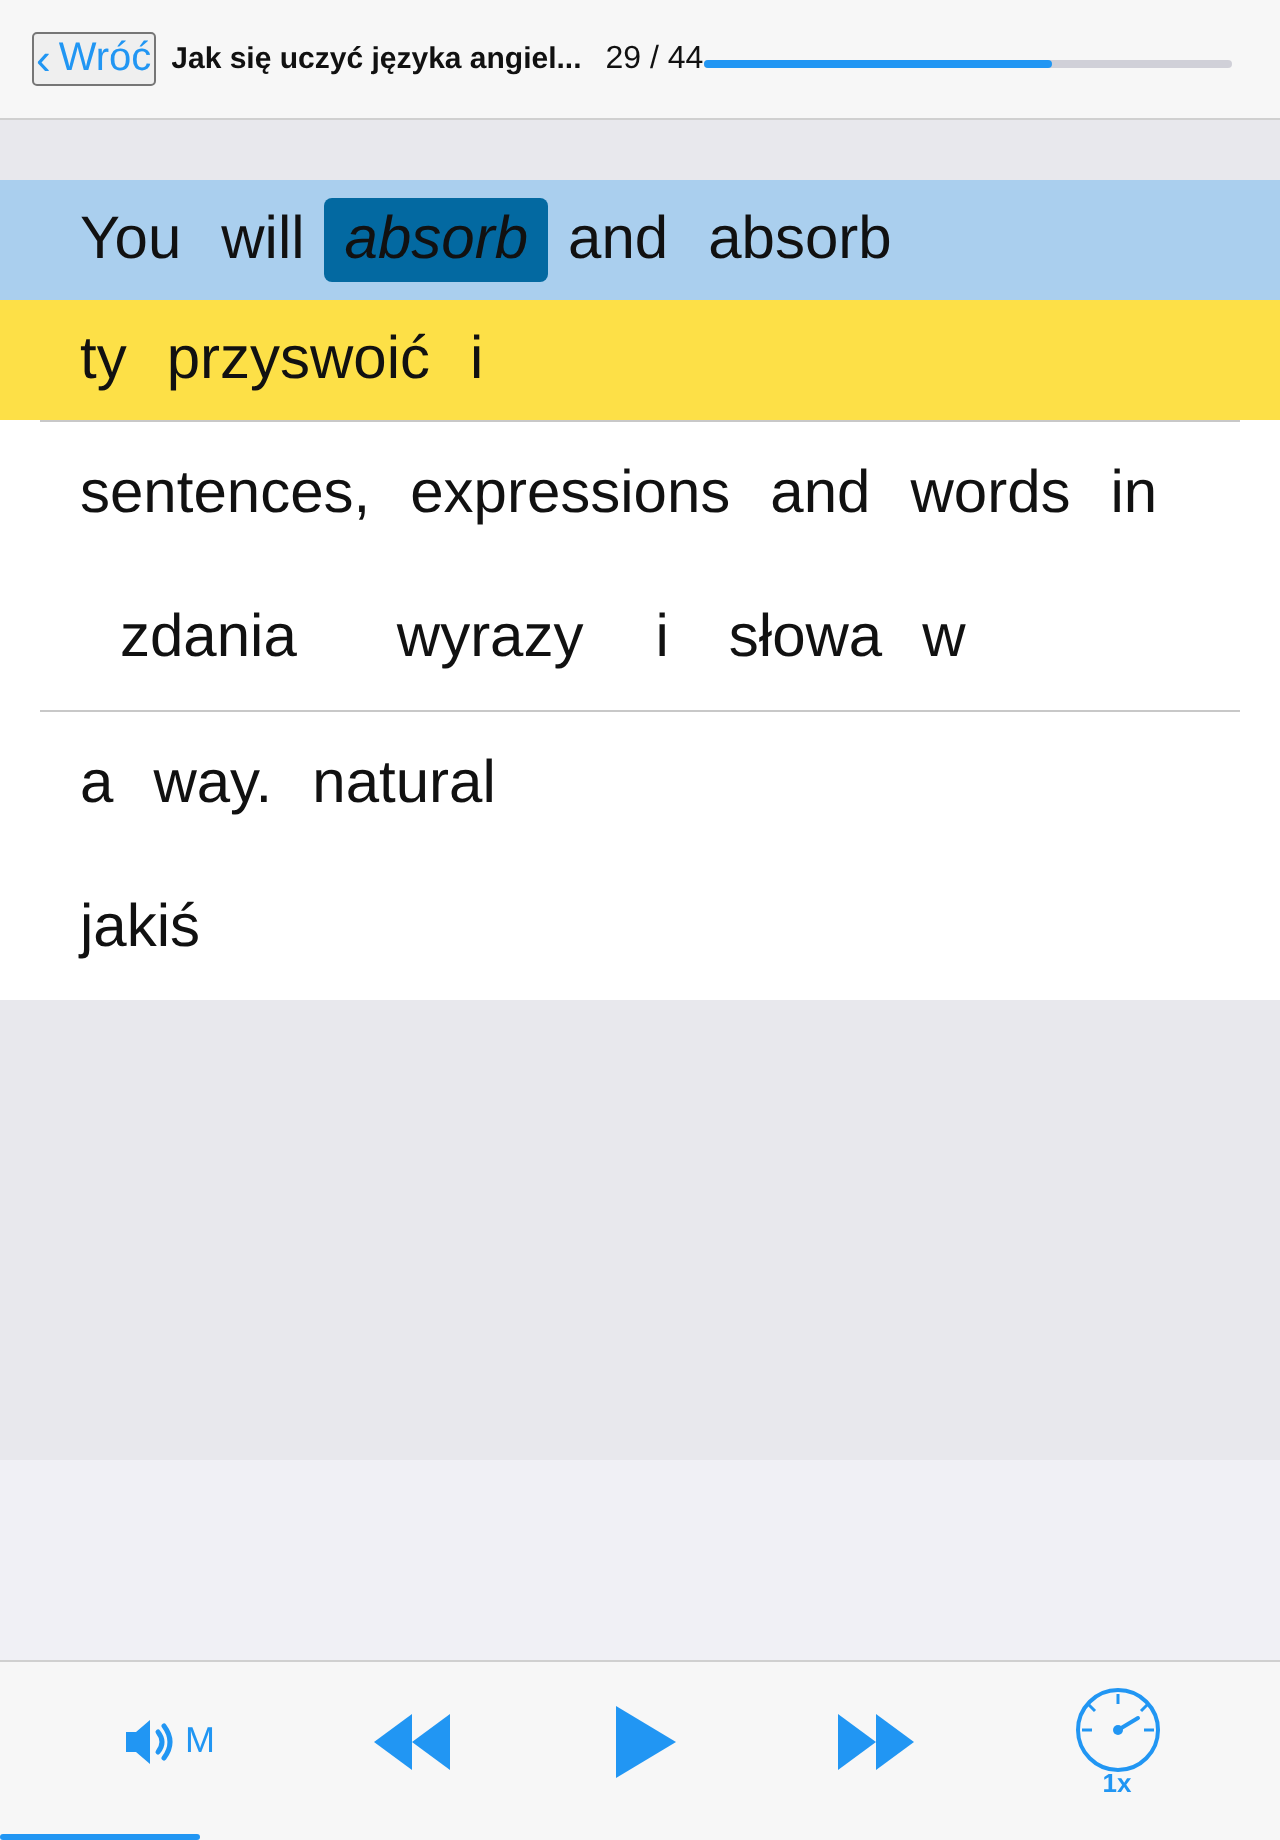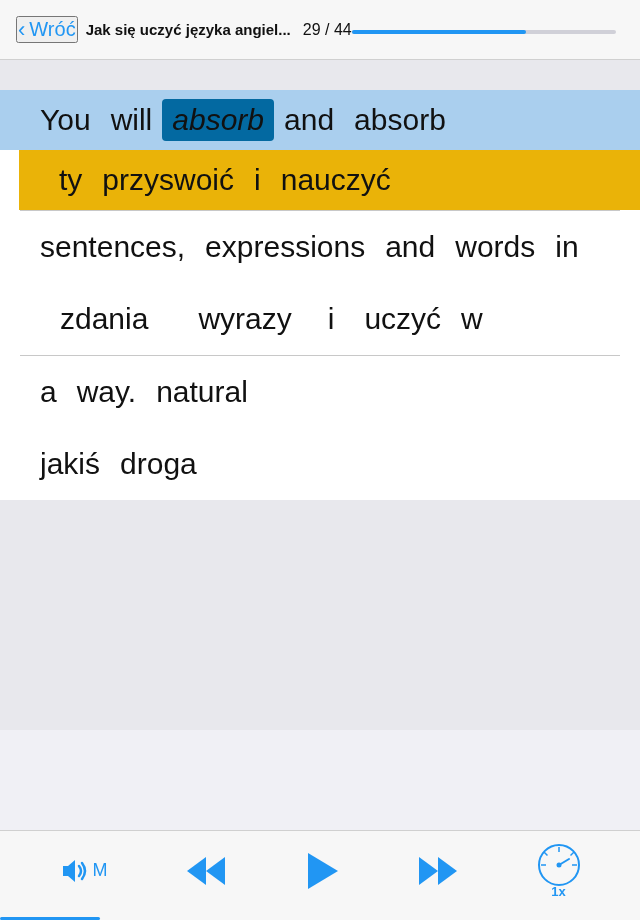--- a/index.html
+++ b/index.html
@@ -100,22 +100,21 @@
       justify-content: flex-start;
       padding: 0 30px;
       min-height: 60px;
     }
 
     .word-row.highlighted {
       background: #aacfee;
     }
 
     .word-row.translation {
-      background: #eab308;
-      margin-left: 19px;
+      background: #fde047;
     }
 
     .word-item {
       font-size: 30px;
       font-weight: 400;
       color: #111;
       padding: 4px 10px;
       white-space: nowrap;
     }
 
@@ -256,52 +255,50 @@
     <span class="word-item">will</span>
     <span class="word-item active-word">absorb</span>
     <span class="word-item">and</span>
     <span class="word-item">absorb</span>
   </div>
 
   <div class="word-row translation">
     <span class="word-item">ty</span>
     <span class="word-item">przyswoić</span>
     <span class="word-item">i</span>
-    <span class="word-item">nauczyć</span>
   </div>
 
   <div class="divider"></div>
 
   <div class="sentence-row">
     <span class="sentence-word">sentences,</span>
     <span class="sentence-word">expressions</span>
     <span class="sentence-word">and</span>
     <span class="sentence-word">words</span>
     <span class="sentence-word">in</span>
   </div>
 
   <div class="sentence-row">
     <span class="sentence-word" style="margin-left:20px;">zdania</span>
     <span class="sentence-word" style="margin-left:30px;">wyrazy</span>
     <span class="sentence-word" style="margin-left:16px;">i</span>
-    <span class="sentence-word" style="margin-left:10px;">uczyć</span>
+    <span class="sentence-word" style="margin-left:10px;">słowa</span>
     <span class="sentence-word">w</span>
   </div>
 
   <div class="divider"></div>
 
   <div class="sentence-row">
     <span class="sentence-word">a</span>
     <span class="sentence-word">way.</span>
     <span class="sentence-word">natural</span>
   </div>
 
   <div class="sentence-row">
     <span class="sentence-word">jakiś</span>
-    <span class="sentence-word">droga</span>
   </div>
 
 </div>
 
 <div class="gray-area"></div>
 
 <div class="bottom-toolbar">
 
   <button class="toolbar-btn">
     <div class="volume-m-container">

